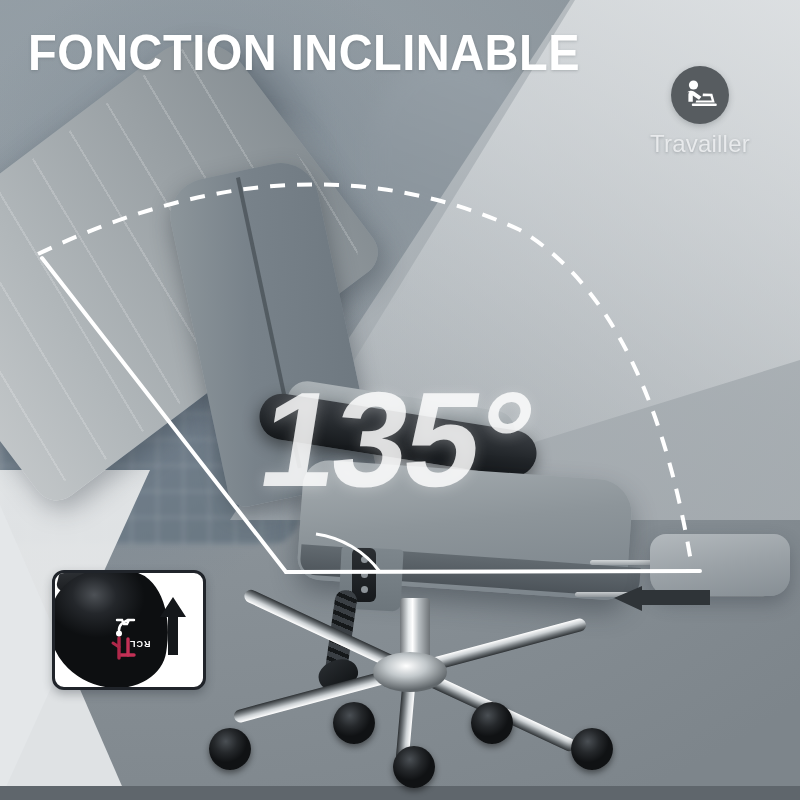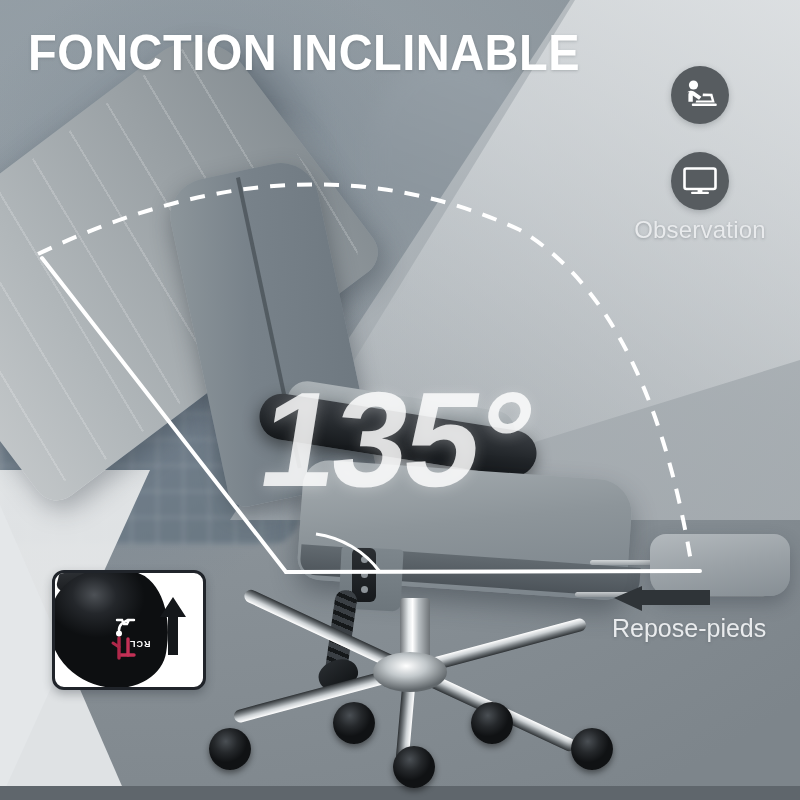--- a/index.html
+++ b/index.html
@@ -349,40 +349,30 @@
 
     <div class="feature">
       <div class="bubble">
         <svg width="36" height="30" viewBox="0 0 36 30" fill="#ffffff">
           <circle cx="11.5" cy="5" r="4.6"></circle>
           <path d="M5.4 12.2c1.6-1.6 4.6-2 6.6-.6l7.4 5.2-2.4 3-6.2-4.2v6.1H6.4v-7.2c0-.9.3-1.6 1-2.3z"></path>
           <path d="M13.6 22.5h19.1l-2.4-8.8-9.4-.1-.3 2.6 7.8.1 1.3 4.3H14.2z"></path>
           <rect x="9.8" y="23.6" width="25" height="2.5" rx="1.1"></rect>
         </svg>
       </div>
+      <div class="flabel">Travailler</div>
     </div>
 
-    <div class="feature">
-      <div class="bubble">
-        <svg width="36" height="30" viewBox="0 0 36 30" fill="none">
-          <rect x="2.5" y="2.5" width="31" height="20.5" rx="2" stroke="#ffffff" stroke-width="2.6"></rect>
-          <rect x="15.6" y="23" width="4.8" height="3.2" fill="#ffffff"></rect>
-          <rect x="9" y="25.8" width="18" height="2.3" rx="1.1" fill="#ffffff"></rect>
-        </svg>
-      </div>
-      <div class="flabel">Observation</div>
-    </div>
 
 
   </div>
 
   <svg class="footarrow" width="100" height="26" viewBox="0 0 100 26">
     <path d="M98 4 H30 V0 L2 12 L30 25 V19 H98 Z" fill="#2f3438"></path>
   </svg>
-  <div class="footlabel">Repose-pieds</div>
 
   <div class="inset">
     <div class="lever-neck"></div>
     <div class="lever-body"></div>
 
     <svg class="lever-mark" width="44" height="46" viewBox="0 0 44 46">
       <path d="M9 6h14" stroke="#c33156" stroke-width="3.4" stroke-linecap="round"></path>
       <path d="M15 6v16" stroke="#c33156" stroke-width="3.4" stroke-linecap="round"></path>
       <path d="M24 3v20" stroke="#b0284a" stroke-width="3.4" stroke-linecap="round"></path>
       <circle cx="24" cy="27.5" r="3" fill="#ffffff"></circle>

